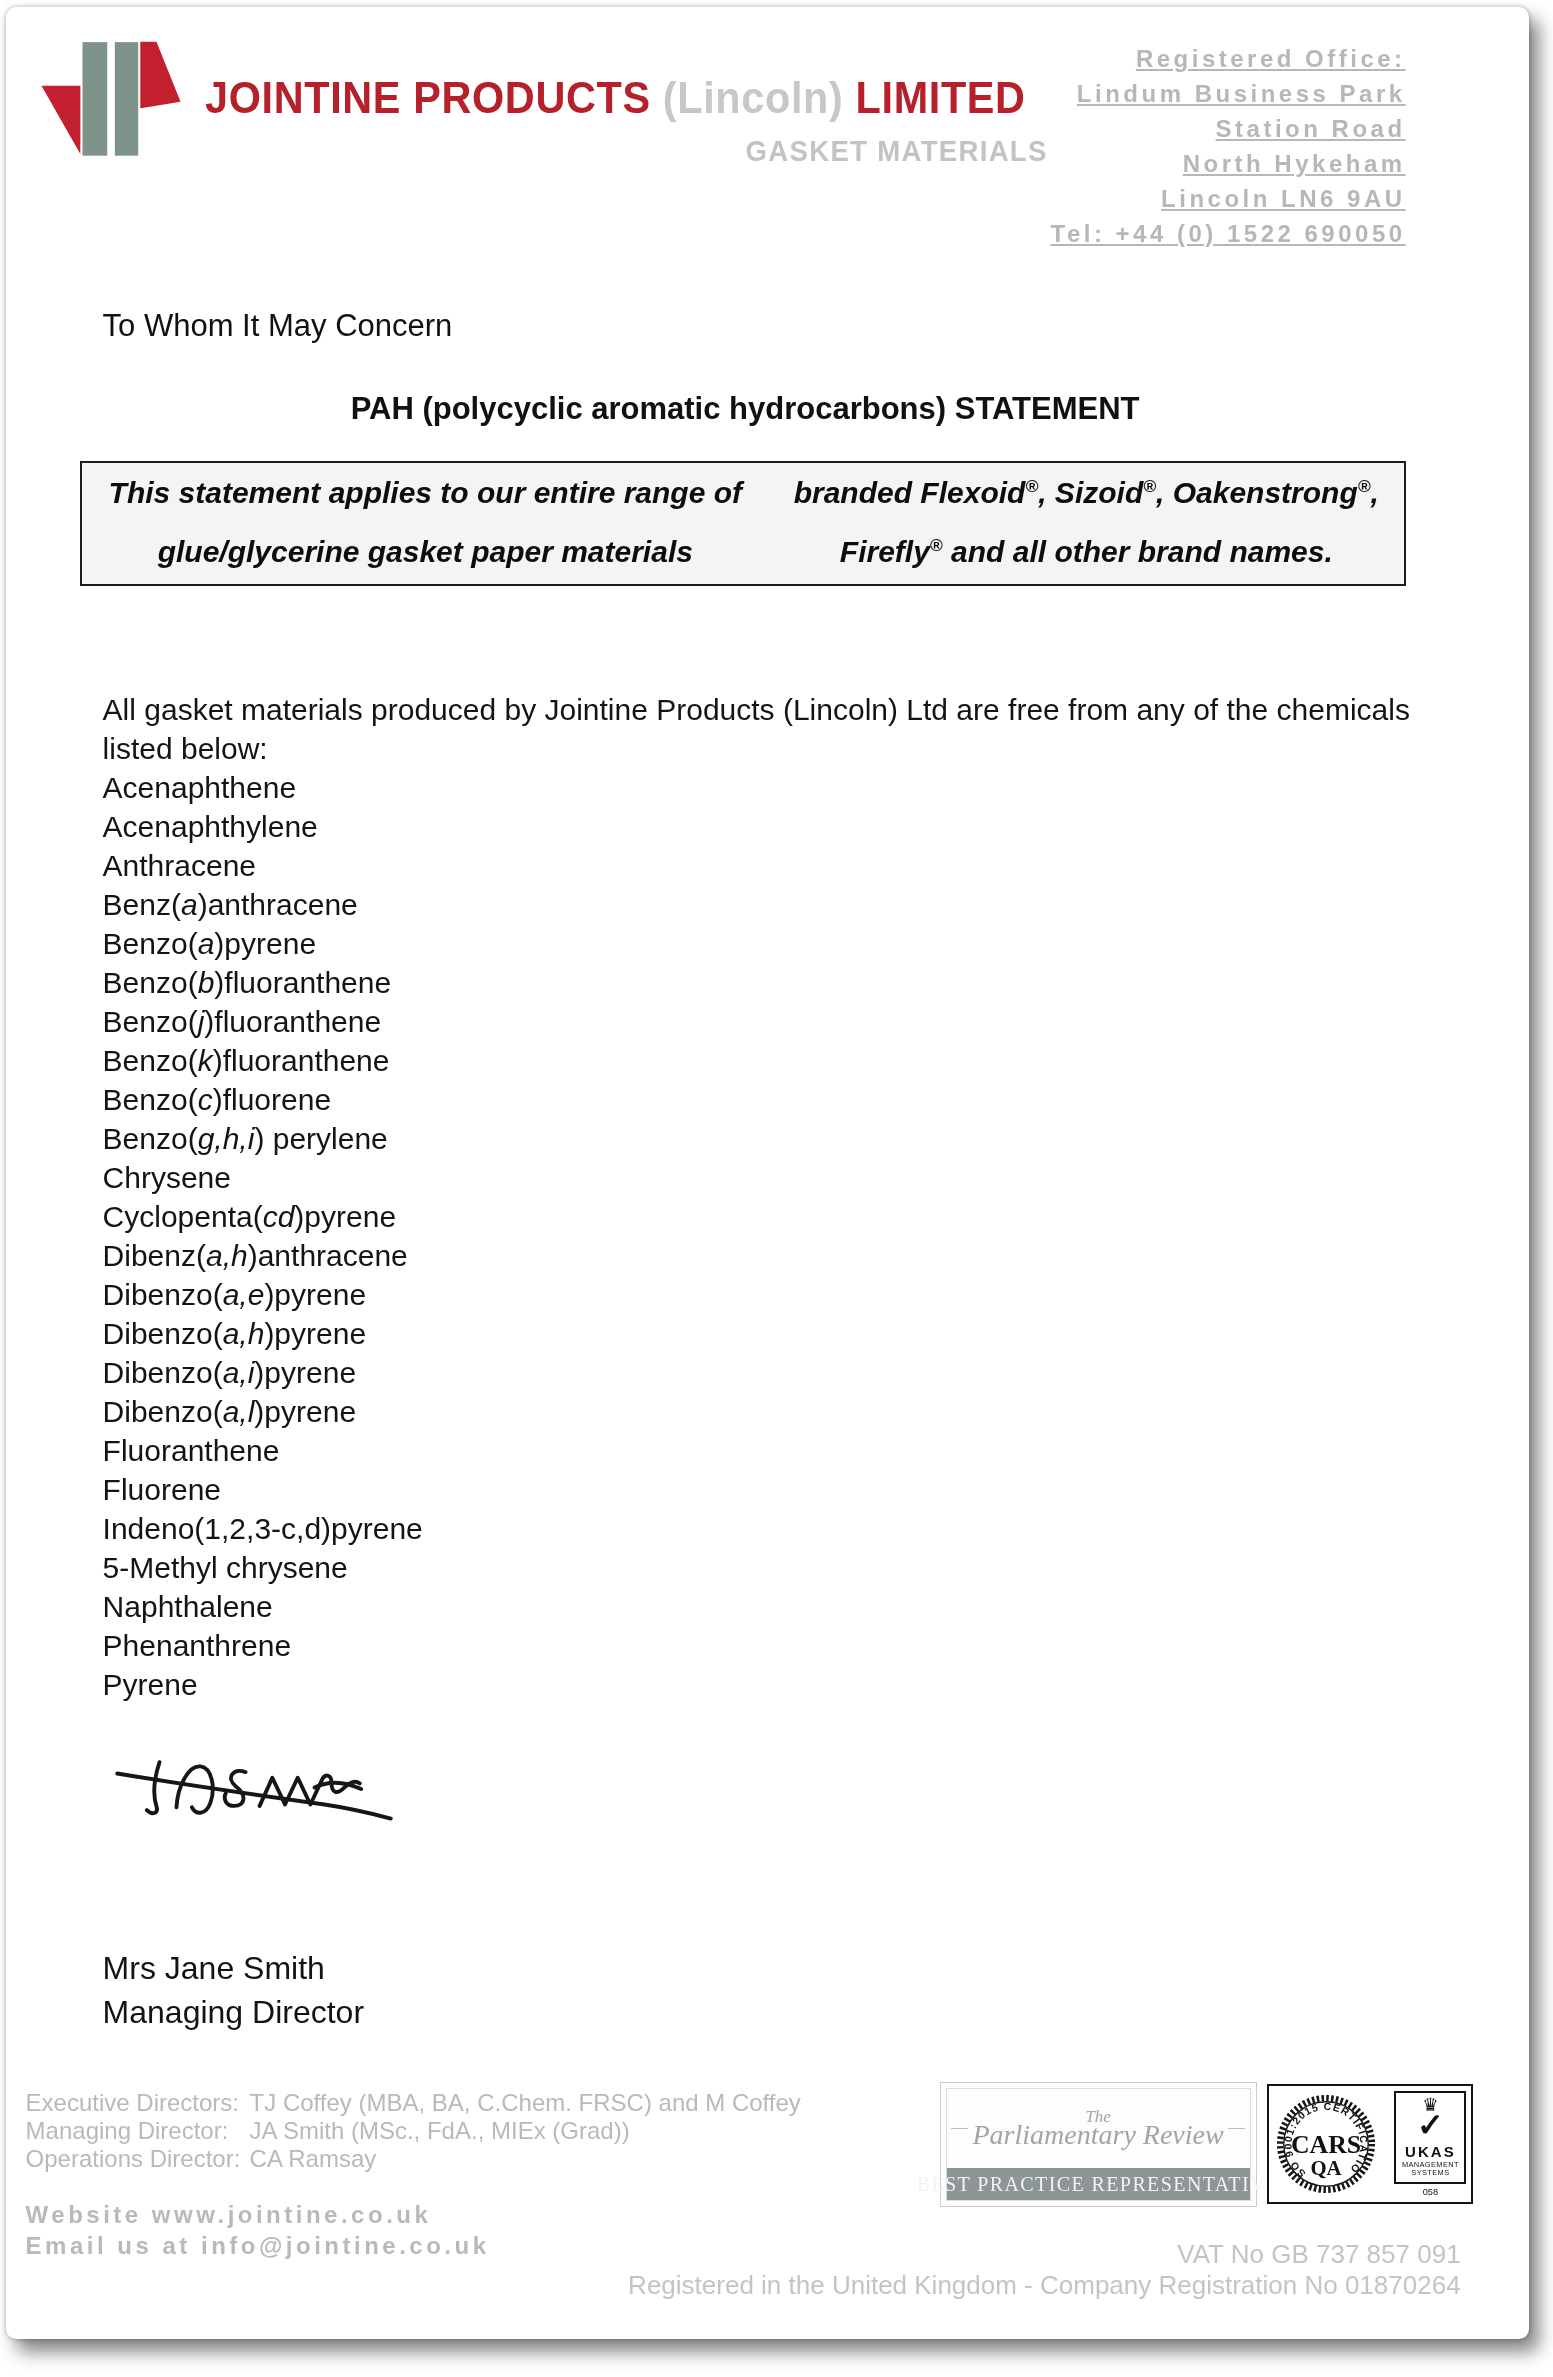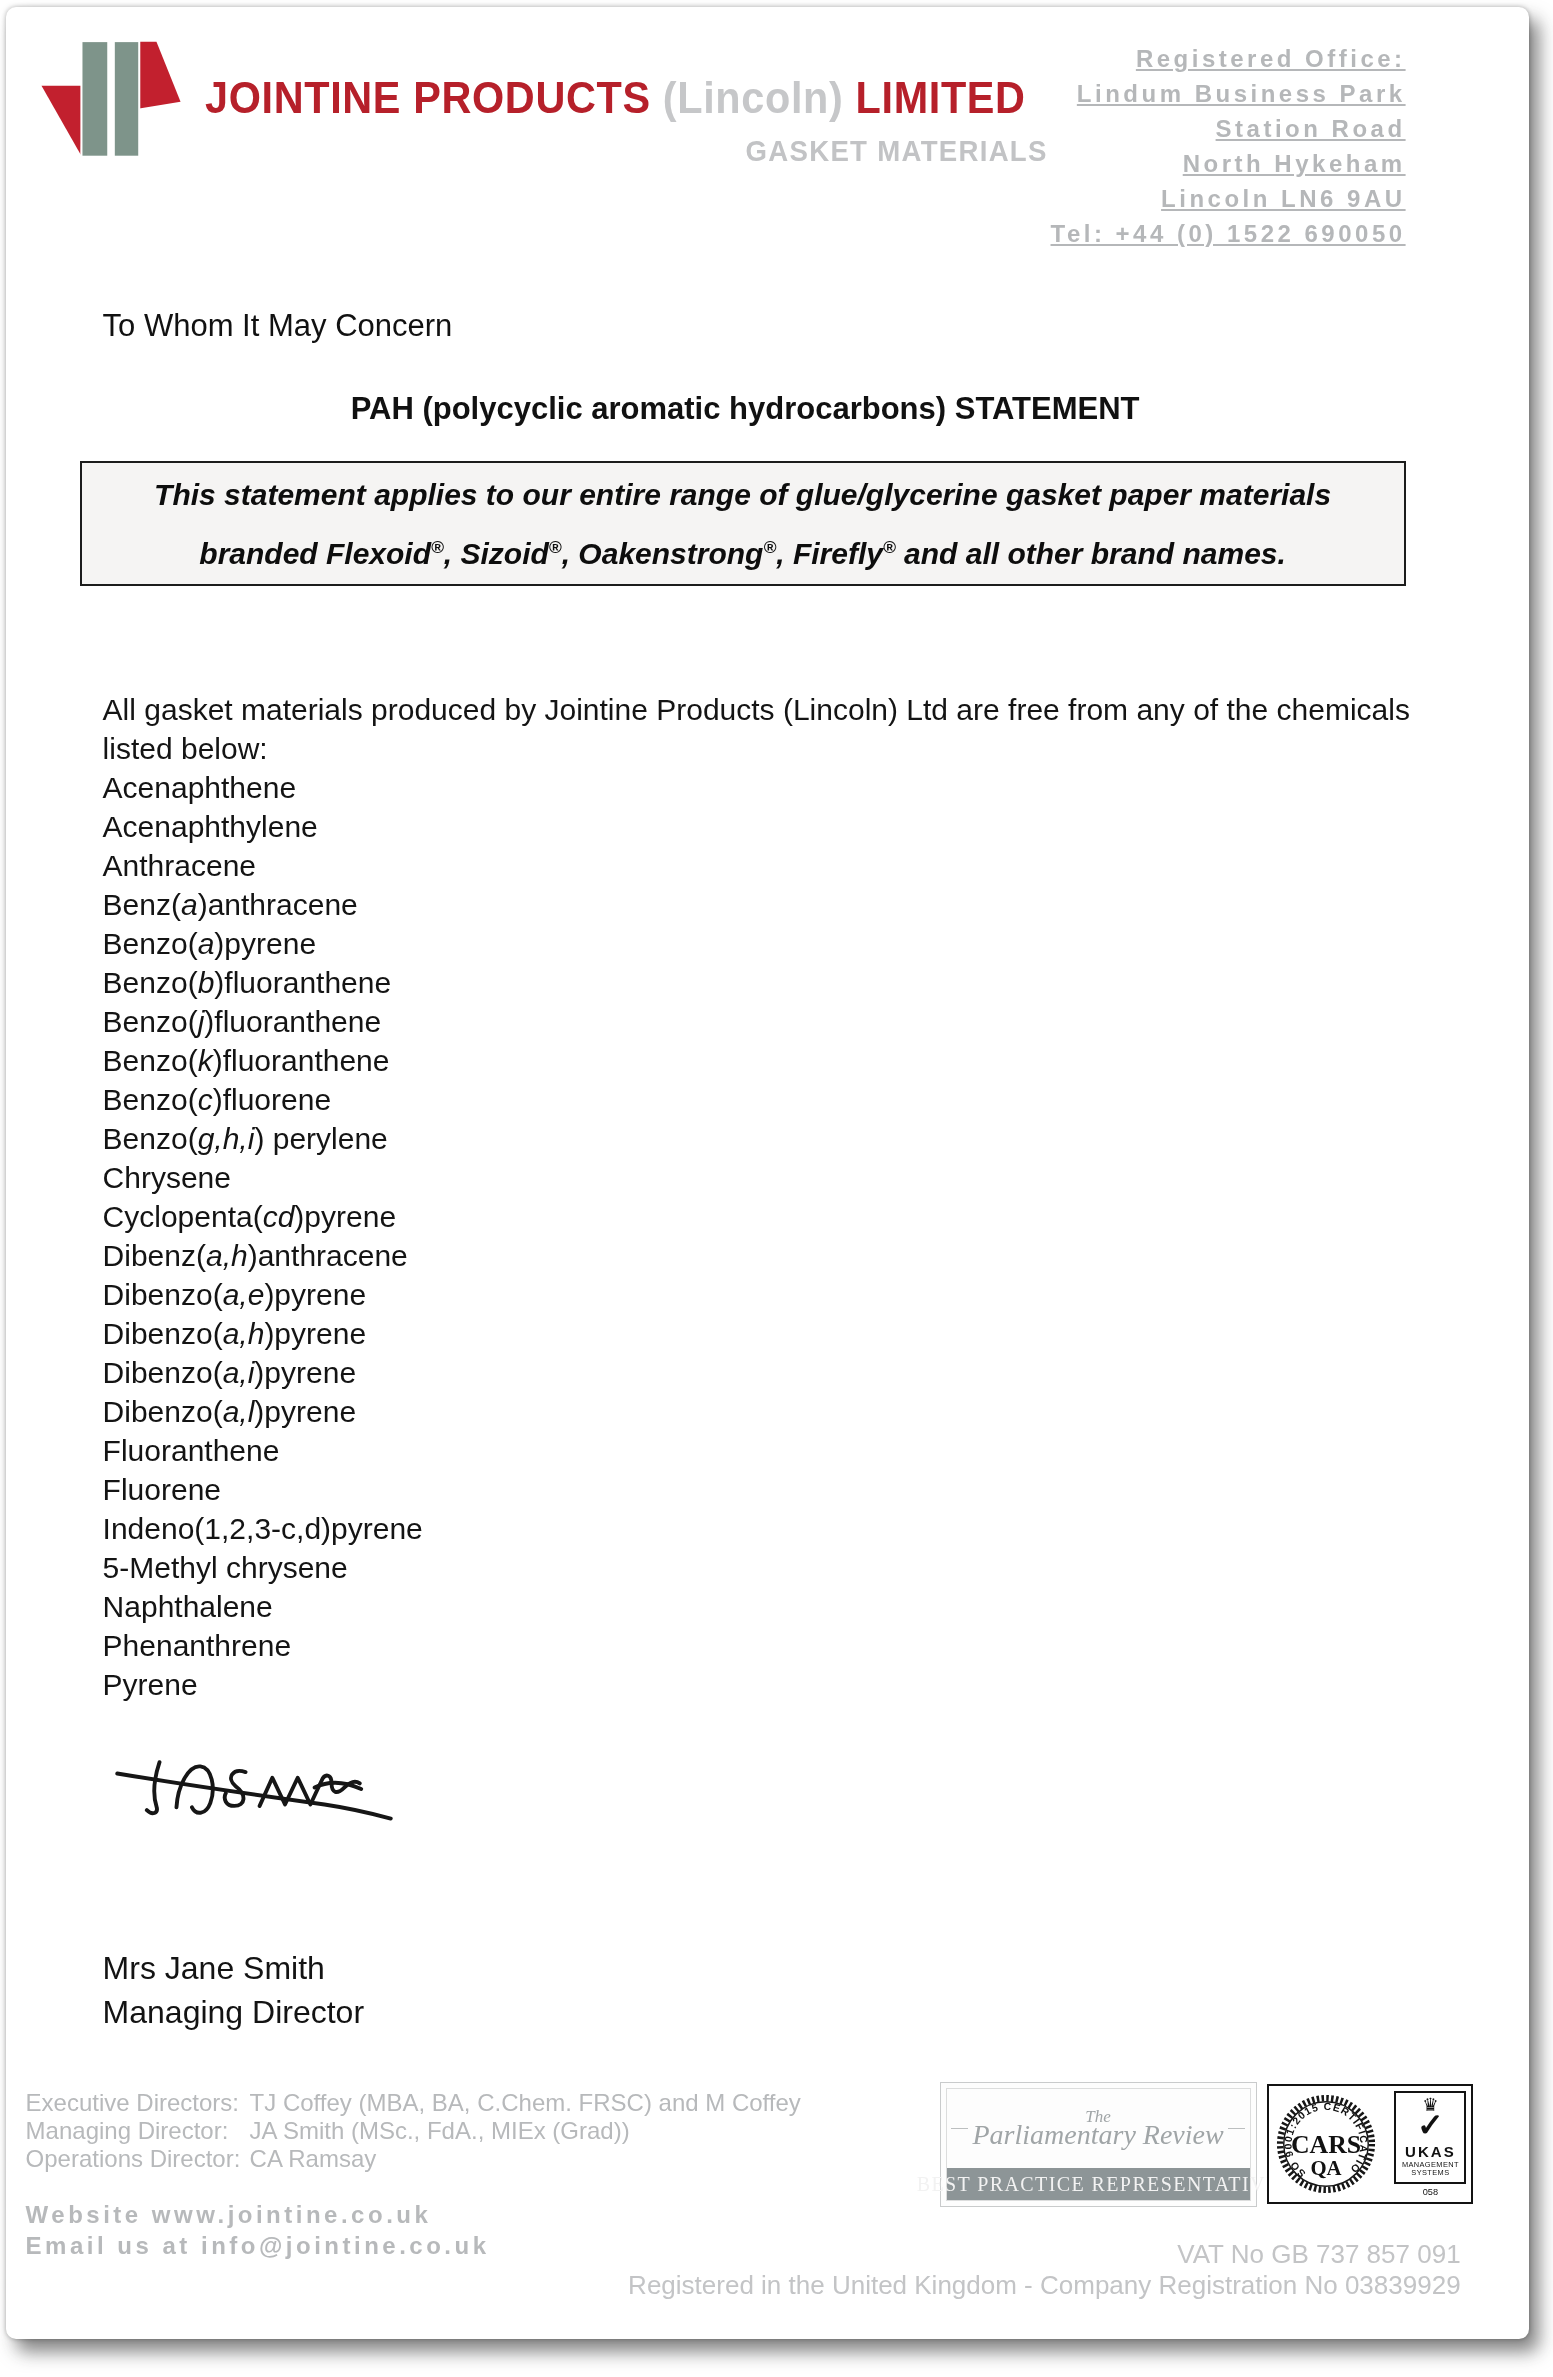--- a/index.html
+++ b/index.html
@@ -22,21 +22,21 @@
   .address{
     position:absolute;right:123px;top:34px;text-align:right;
     font-size:24px;font-weight:700;letter-spacing:3.5px;line-height:35px;color:#B5B7B9;white-space:nowrap;text-decoration:underline;
   }
   
   .salutation{position:absolute;left:97px;top:301px;font-size:31px;color:#111;}
   .pah-title{position:absolute;left:74px;top:384px;width:1331px;text-align:center;font-size:31px;font-weight:700;color:#111;}
   .statement-box{
     position:absolute;left:74px;top:454px;width:1322px;height:121px;
     border:2.8px solid #1c1c1c;background:#f5f4f3;
-    display:flex;flex-direction:column;justify-content:center;gap:0;
+    display:flex;flex-direction:row;justify-content:center;gap:0;
     text-align:center;font-size:30px;font-weight:700;font-style:italic;color:#0d0d0d;line-height:59px;
   }
   .content{position:absolute;left:97px;top:683px;font-size:30px;line-height:39px;color:#141414;}
   .content .line{white-space:nowrap;}
   .it{font-style:italic;}
   sup{font-size:.58em;vertical-align:super;line-height:0;}
   
   .signature{position:absolute;left:107px;top:1748px;}
   .signer{position:absolute;left:97px;top:1939px;font-size:32px;line-height:44px;color:#131313;}
   
@@ -213,17 +213,17 @@
           <div>MANAGEMENT</div>
           <div>SYSTEMS</div>
         </div>
       </div>
       <div class="ukas-num">058</div>
     </div>
   </div>
 
   <div class="vat-block">
     <div>VAT No GB 737 857 091</div>
-    <div>Registered in the United Kingdom - Company Registration No 03839929</div>
+    <div>Registered in the United Kingdom - Company Registration No 01870264</div>
   </div>
 
 </div>
 
 
 </body></html>

